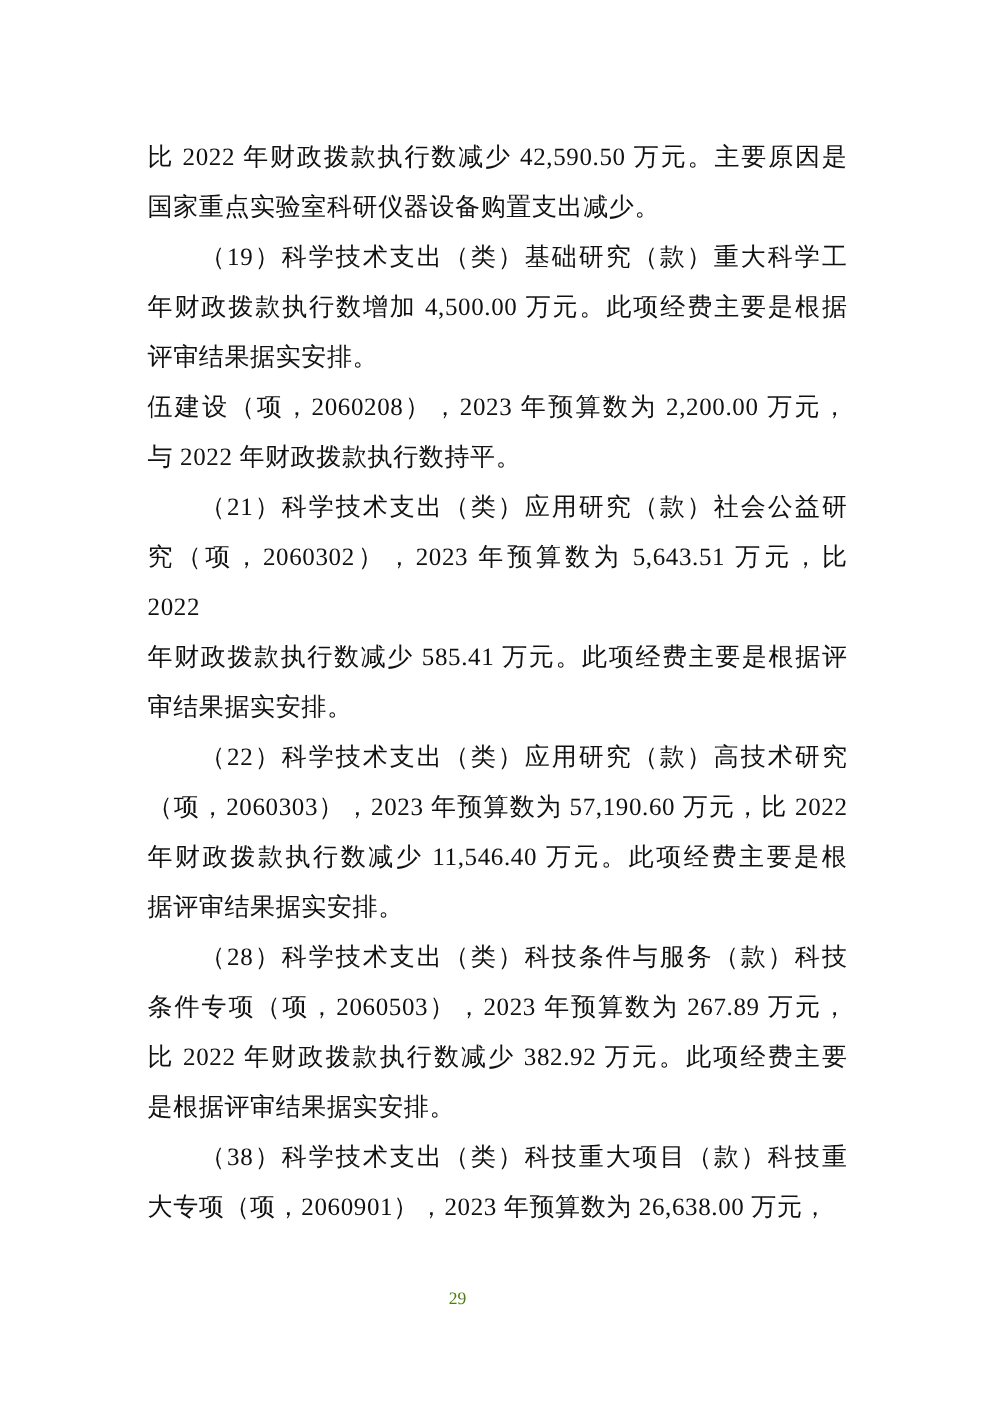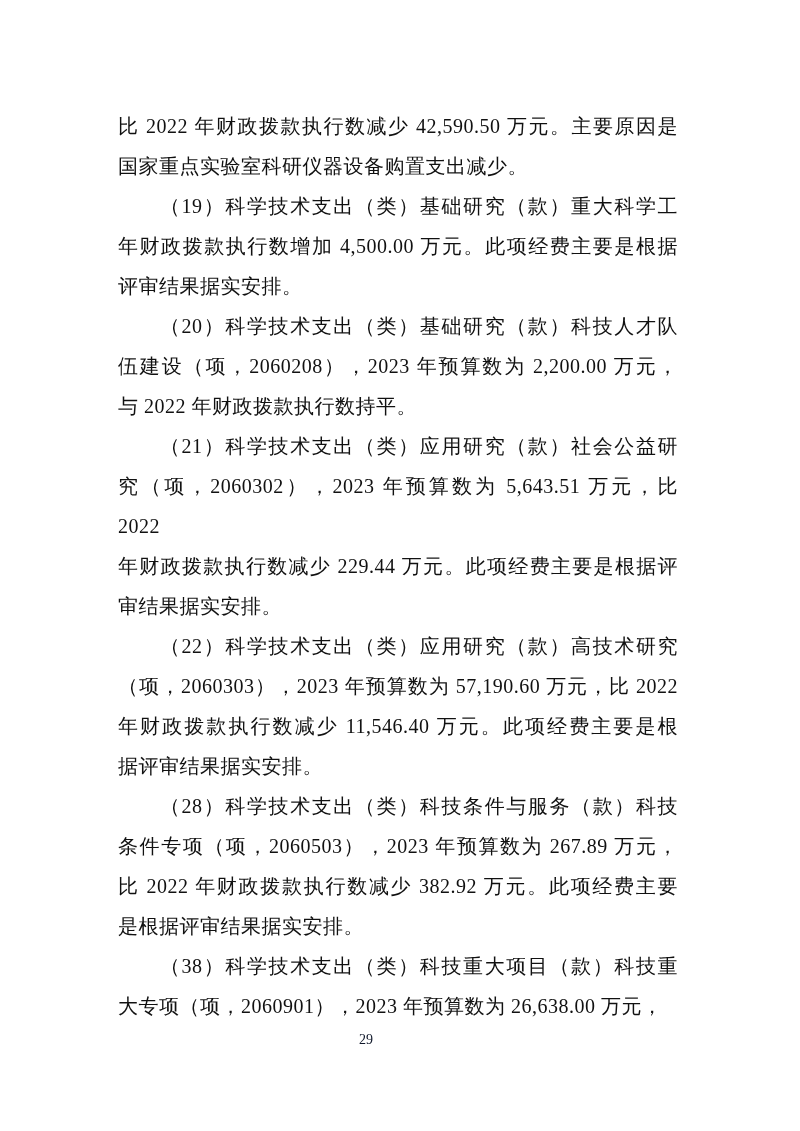--- a/index.html
+++ b/index.html
@@ -41,21 +41,21 @@
   }
   .page-number {
     position: absolute;
     left: 0;
     right: 0;
     top: 1028px;
     height: 24px;
     line-height: 24px;
     text-align: center;
     font-size: 14px;
-    color: #0f172a;
+    color: #4d7c0f;
   }
 </style>
 </head>
 <body>
 
 <div class="page">
 
   <div class="text-block">
 
     <div class="para">
@@ -63,29 +63,28 @@
       <div class="line last">国家重点实验室科研仪器设备购置支出减少。</div>
     </div>
 
     <div class="para">
       <div class="line indent">（19）科学技术支出（类）基础研究（款）重大科学工</div>
       <div class="line">年财政拨款执行数增加 4,500.00 万元。此项经费主要是根据</div>
       <div class="line last">评审结果据实安排。</div>
     </div>
 
     <div class="para">
-      <div class="line indent">（20）科学技术支出（类）基础研究（款）科技人才队</div>
       <div class="line">伍建设（项，2060208），2023 年预算数为 2,200.00 万元，</div>
       <div class="line last">与 2022 年财政拨款执行数持平。</div>
     </div>
 
     <div class="para">
       <div class="line indent">（21）科学技术支出（类）应用研究（款）社会公益研</div>
       <div class="line">究（项，2060302），2023 年预算数为 5,643.51 万元，比 2022</div>
-      <div class="line">年财政拨款执行数减少 229.44 万元。此项经费主要是根据评</div>
+      <div class="line">年财政拨款执行数减少 585.41 万元。此项经费主要是根据评</div>
       <div class="line last">审结果据实安排。</div>
     </div>
 
     <div class="para">
       <div class="line indent">（22）科学技术支出（类）应用研究（款）高技术研究</div>
       <div class="line">（项，2060303），2023 年预算数为 57,190.60 万元，比 2022</div>
       <div class="line">年财政拨款执行数减少 11,546.40 万元。此项经费主要是根</div>
       <div class="line last">据评审结果据实安排。</div>
     </div>
 

